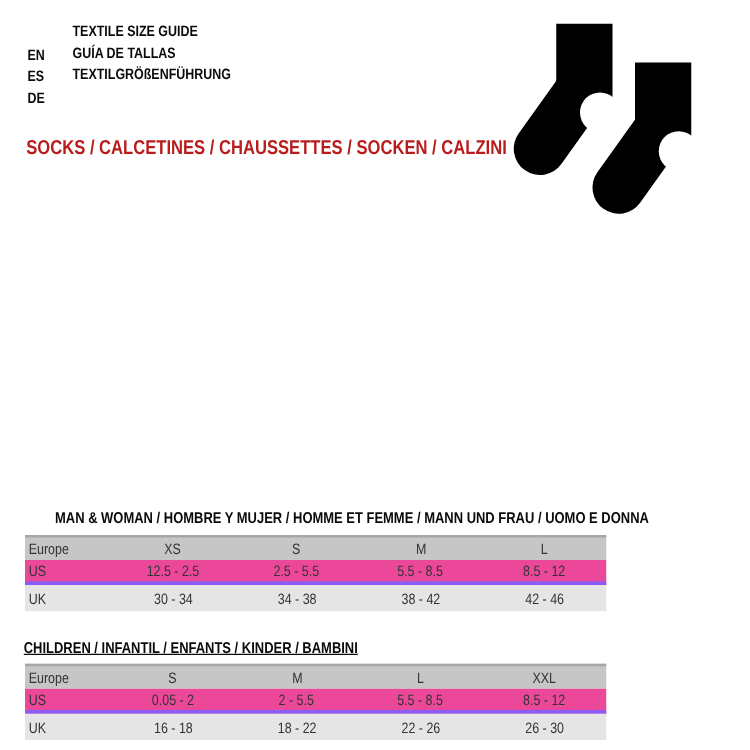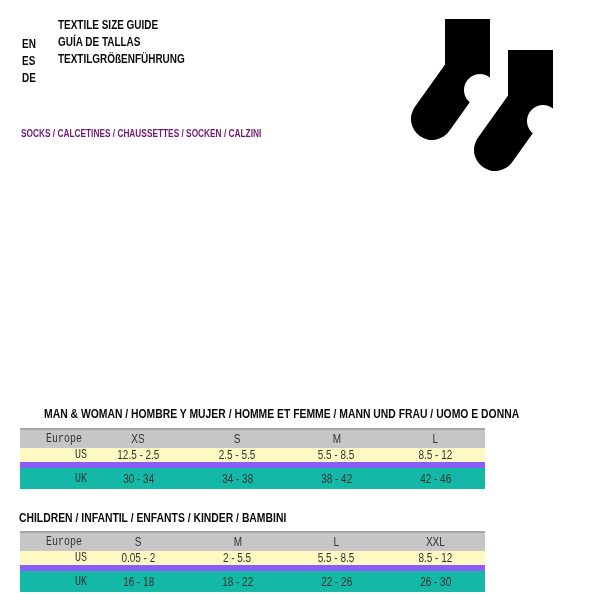--- a/index.html
+++ b/index.html
@@ -9,34 +9,34 @@
   }
   
   .scx{display:inline-block;transform:scaleX(0.83);transform-origin:0 50%;white-space:nowrap;}
   .scxc{display:inline-block;transform:scaleX(0.83);transform-origin:50% 50%;white-space:nowrap;}
 
   
   .lang-block{position:absolute;left:22px;top:16px;}
   .lang-row{display:flex;align-items:center;height:17px;font-weight:bold;font-size:12px;color:#0a0a0a;}
   .lang-code{width:36px;flex:0 0 36px;margin-top:38px;}
   .category-line{position:absolute;left:21px;top:110px;height:17px;display:flex;align-items:center;
-    font-weight:bold;font-size:10px;color:#701a75;margin-top:15px;}
+    font-weight:bold;font-size:16px;color:#b91c1c;}
 
   
   .socks-icon{position:absolute;left:405px;top:10px;width:160px;height:180px;}
 
   
   .table-title{position:absolute;height:15px;display:flex;align-items:center;
     font-weight:bold;font-size:12.5px;color:#0a0a0a;}
   .size-table{position:absolute;width:465px;font-size:12px;color:#333;}
   .trow{display:flex;width:465px;height:20px;align-items:center;}
   .thead{background:#c6c6c6;border-top:2px solid #a6a6a6;box-sizing:border-box;}
-  .row-us{background:#fef9c3;border-bottom:6px solid #8b5cf6;box-sizing:border-box;}
-  .row-uk{background:#14b8a6;height:21px;}
-  .col-region{width:69px;flex:0 0 69px;padding-left:23px;box-sizing:border-box;text-align:right;font-family:Liberation Mono, monospace;}
+  .row-us{background:#ec4899;border-bottom:3px solid #8b5cf6;box-sizing:border-box;}
+  .row-uk{background:#e5e5e5;height:21px;}
+  .col-region{width:69px;flex:0 0 69px;padding-left:3px;box-sizing:border-box;text-align:left;}
   .col-size{width:99px;flex:0 0 99px;display:flex;justify-content:center;align-items:flex-start;text-align:center;}
 </style>
 </head>
 <body>
 
 <div class="page">
 
   <div class="lang-block">
     <div class="lang-row">
       <span class="lang-code"><span class="scx">EN</span></span>
@@ -113,21 +113,21 @@
         </div>
       <div class="col-size">
           <span class="scxc">38 - 42</span>
         </div>
       <div class="col-size">
           <span class="scxc">42 - 46</span>
         </div>
     </div>
   </div>
 
-  <div class="table-title" style="left:19px;top:510px;">
+  <div class="table-title" style="left:19px;top:510px;text-decoration:underline;">
     <span class="scx">CHILDREN / INFANTIL / ENFANTS / KINDER / BAMBINI</span>
   </div>
   <div class="size-table" style="left:20px;top:531px;">
     <div class="trow thead">
       <div class="col-region"><span class="scx">Europe</span></div>
       <div class="col-size">
           <span class="scxc">S</span>
         </div>
       <div class="col-size">
           <span class="scxc">M</span>

